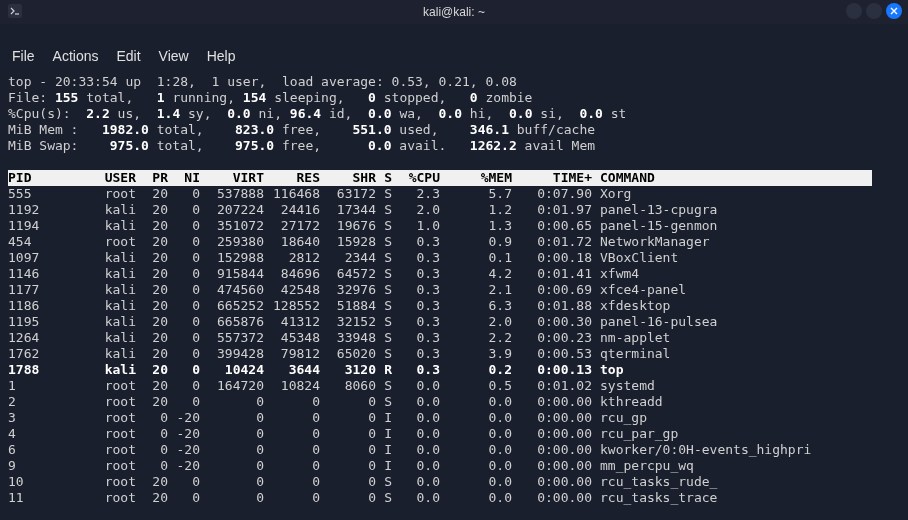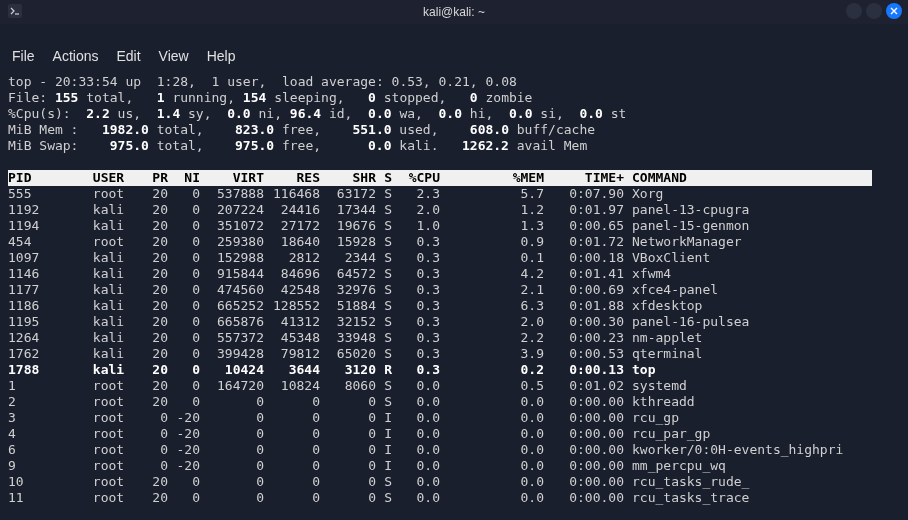--- a/index.html
+++ b/index.html
@@ -71,29 +71,29 @@
 .hdr-row {
   background: #f0f0f0;
   color: #000;
   font-weight: bold;
   display: inline-block;
   width: 864px;
 }
 .proc-row { display: block; }
 .proc-row.bold-row { font-weight: bold; color: #fff; }
 .c-pid { display:inline-block; width: 56px; text-align: left; }
-.c-user { display:inline-block; width: 72px; text-align: center; padding-left: 17px; }
+.c-user { display:inline-block; width: 72px; text-align: right; padding-left: 17px; }
 .c-pr { display:inline-block; width: 32px; text-align: right; }
 .c-ni { display:inline-block; width: 32px; text-align: right; }
 .c-virt { display:inline-block; width: 64px; text-align: right; }
 .c-res { display:inline-block; width: 56px; text-align: right; }
 .c-shr { display:inline-block; width: 56px; text-align: right; }
 .c-s { display:inline-block; width: 16px; text-align: right; }
 .c-cpu { display:inline-block; width: 48px; text-align: right; }
-.c-mem { display:inline-block; width: 72px; text-align: right; margin-left: 32px; }
+.c-mem { display:inline-block; width: 72px; text-align: right; }
 .c-time { display:inline-block; width: 80px; text-align: right; padding-left: 16px; }
 .c-cmd { display:inline-block; padding-left: 8px; text-align: left; }
 </style>
 </head>
 <body>
 
 <div class="titlebar">
   <span class="term-icon">
     <svg width="14" height="14" viewBox="0 0 14 14">
         <rect x="0" y="0" width="14" height="14" rx="2" fill="#2a3040"></rect>
@@ -118,18 +118,18 @@
   <span>Actions</span>
   <span>Edit</span>
   <span>View</span>
   <span>Help</span>
 </div>
 
 <div class="term">
 <span><span>top - </span><span>20:33:54</span><span> up  </span><span>1:28</span><span>,  </span><span>1 user</span><span>,  load average: </span><span>0.53, 0.21, 0.08</span></span>
 <span><span>File: </span><span class="bold">155</span><span> total,   </span><span class="bold">1</span><span> running, </span><span class="bold">154</span><span> sleeping,   </span><span class="bold">0</span><span> stopped,   </span><span class="bold">0</span><span> zombie</span></span>
 <span><span>%Cpu(s):  </span><span class="bold">2.2</span><span> us,  </span><span class="bold">1.4</span><span> sy,  </span><span class="bold">0.0</span><span> ni, </span><span class="bold">96.4</span><span> id,  </span><span class="bold">0.0</span><span> wa,  </span><span class="bold">0.0</span><span> hi,  </span><span class="bold">0.0</span><span> si,  </span><span class="bold">0.0</span><span> st</span></span>
-<span><span>MiB Mem :   </span><span class="bold">1982.0</span><span> total,    </span><span class="bold">823.0</span><span> free,    </span><span class="bold">551.0</span><span> used,    </span><span class="bold">608.0</span><span> buff/cache</span></span>
-<span><span>MiB Swap:    </span><span class="bold">975.0</span><span> total,    </span><span class="bold">975.0</span><span> free,      </span><span class="bold">0.0</span><span> kali.   </span><span class="bold">1262.2</span><span> avail Mem</span></span>
+<span><span>MiB Mem :   </span><span class="bold">1982.0</span><span> total,    </span><span class="bold">823.0</span><span> free,    </span><span class="bold">551.0</span><span> used,    </span><span class="bold">346.1</span><span> buff/cache</span></span>
+<span><span>MiB Swap:    </span><span class="bold">975.0</span><span> total,    </span><span class="bold">975.0</span><span> free,      </span><span class="bold">0.0</span><span> avail.   </span><span class="bold">1262.2</span><span> avail Mem</span></span>
 
 <span class="hdr-row"><span class="c-pid">PID</span><span class="c-user">USER</span><span class="c-pr">PR</span><span class="c-ni">NI</span><span class="c-virt">VIRT</span><span class="c-res">RES</span><span class="c-shr">SHR</span><span class="c-s">S</span><span class="c-cpu">%CPU</span><span class="c-mem">%MEM</span><span class="c-time">TIME+</span><span class="c-cmd">COMMAND</span></span>
 <div id="proc-list"><span class="proc-row"><span class="c-pid">555</span><span class="c-user">root</span><span class="c-pr">20</span><span class="c-ni">0</span><span class="c-virt">537888</span><span class="c-res">116468</span><span class="c-shr">63172</span><span class="c-s">S</span><span class="c-cpu">2.3</span><span class="c-mem">5.7</span><span class="c-time">0:07.90</span><span class="c-cmd">Xorg</span></span><span class="proc-row"><span class="c-pid">1192</span><span class="c-user">kali</span><span class="c-pr">20</span><span class="c-ni">0</span><span class="c-virt">207224</span><span class="c-res">24416</span><span class="c-shr">17344</span><span class="c-s">S</span><span class="c-cpu">2.0</span><span class="c-mem">1.2</span><span class="c-time">0:01.97</span><span class="c-cmd">panel-13-cpugra</span></span><span class="proc-row"><span class="c-pid">1194</span><span class="c-user">kali</span><span class="c-pr">20</span><span class="c-ni">0</span><span class="c-virt">351072</span><span class="c-res">27172</span><span class="c-shr">19676</span><span class="c-s">S</span><span class="c-cpu">1.0</span><span class="c-mem">1.3</span><span class="c-time">0:00.65</span><span class="c-cmd">panel-15-genmon</span></span><span class="proc-row"><span class="c-pid">454</span><span class="c-user">root</span><span class="c-pr">20</span><span class="c-ni">0</span><span class="c-virt">259380</span><span class="c-res">18640</span><span class="c-shr">15928</span><span class="c-s">S</span><span class="c-cpu">0.3</span><span class="c-mem">0.9</span><span class="c-time">0:01.72</span><span class="c-cmd">NetworkManager</span></span><span class="proc-row"><span class="c-pid">1097</span><span class="c-user">kali</span><span class="c-pr">20</span><span class="c-ni">0</span><span class="c-virt">152988</span><span class="c-res">2812</span><span class="c-shr">2344</span><span class="c-s">S</span><span class="c-cpu">0.3</span><span class="c-mem">0.1</span><span class="c-time">0:00.18</span><span class="c-cmd">VBoxClient</span></span><span class="proc-row"><span class="c-pid">1146</span><span class="c-user">kali</span><span class="c-pr">20</span><span class="c-ni">0</span><span class="c-virt">915844</span><span class="c-res">84696</span><span class="c-shr">64572</span><span class="c-s">S</span><span class="c-cpu">0.3</span><span class="c-mem">4.2</span><span class="c-time">0:01.41</span><span class="c-cmd">xfwm4</span></span><span class="proc-row"><span class="c-pid">1177</span><span class="c-user">kali</span><span class="c-pr">20</span><span class="c-ni">0</span><span class="c-virt">474560</span><span class="c-res">42548</span><span class="c-shr">32976</span><span class="c-s">S</span><span class="c-cpu">0.3</span><span class="c-mem">2.1</span><span class="c-time">0:00.69</span><span class="c-cmd">xfce4-panel</span></span><span class="proc-row"><span class="c-pid">1186</span><span class="c-user">kali</span><span class="c-pr">20</span><span class="c-ni">0</span><span class="c-virt">665252</span><span class="c-res">128552</span><span class="c-shr">51884</span><span class="c-s">S</span><span class="c-cpu">0.3</span><span class="c-mem">6.3</span><span class="c-time">0:01.88</span><span class="c-cmd">xfdesktop</span></span><span class="proc-row"><span class="c-pid">1195</span><span class="c-user">kali</span><span class="c-pr">20</span><span class="c-ni">0</span><span class="c-virt">665876</span><span class="c-res">41312</span><span class="c-shr">32152</span><span class="c-s">S</span><span class="c-cpu">0.3</span><span class="c-mem">2.0</span><span class="c-time">0:00.30</span><span class="c-cmd">panel-16-pulsea</span></span><span class="proc-row"><span class="c-pid">1264</span><span class="c-user">kali</span><span class="c-pr">20</span><span class="c-ni">0</span><span class="c-virt">557372</span><span class="c-res">45348</span><span class="c-shr">33948</span><span class="c-s">S</span><span class="c-cpu">0.3</span><span class="c-mem">2.2</span><span class="c-time">0:00.23</span><span class="c-cmd">nm-applet</span></span><span class="proc-row"><span class="c-pid">1762</span><span class="c-user">kali</span><span class="c-pr">20</span><span class="c-ni">0</span><span class="c-virt">399428</span><span class="c-res">79812</span><span class="c-shr">65020</span><span class="c-s">S</span><span class="c-cpu">0.3</span><span class="c-mem">3.9</span><span class="c-time">0:00.53</span><span class="c-cmd">qterminal</span></span><span class="proc-row bold-row"><span class="c-pid">1788</span><span class="c-user">kali</span><span class="c-pr">20</span><span class="c-ni">0</span><span class="c-virt">10424</span><span class="c-res">3644</span><span class="c-shr">3120</span><span class="c-s">R</span><span class="c-cpu">0.3</span><span class="c-mem">0.2</span><span class="c-time">0:00.13</span><span class="c-cmd">top</span></span><span class="proc-row"><span class="c-pid">1</span><span class="c-user">root</span><span class="c-pr">20</span><span class="c-ni">0</span><span class="c-virt">164720</span><span class="c-res">10824</span><span class="c-shr">8060</span><span class="c-s">S</span><span class="c-cpu">0.0</span><span class="c-mem">0.5</span><span class="c-time">0:01.02</span><span class="c-cmd">systemd</span></span><span class="proc-row"><span class="c-pid">2</span><span class="c-user">root</span><span class="c-pr">20</span><span class="c-ni">0</span><span class="c-virt">0</span><span class="c-res">0</span><span class="c-shr">0</span><span class="c-s">S</span><span class="c-cpu">0.0</span><span class="c-mem">0.0</span><span class="c-time">0:00.00</span><span class="c-cmd">kthreadd</span></span><span class="proc-row"><span class="c-pid">3</span><span class="c-user">root</span><span class="c-pr">0</span><span class="c-ni">-20</span><span class="c-virt">0</span><span class="c-res">0</span><span class="c-shr">0</span><span class="c-s">I</span><span class="c-cpu">0.0</span><span class="c-mem">0.0</span><span class="c-time">0:00.00</span><span class="c-cmd">rcu_gp</span></span><span class="proc-row"><span class="c-pid">4</span><span class="c-user">root</span><span class="c-pr">0</span><span class="c-ni">-20</span><span class="c-virt">0</span><span class="c-res">0</span><span class="c-shr">0</span><span class="c-s">I</span><span class="c-cpu">0.0</span><span class="c-mem">0.0</span><span class="c-time">0:00.00</span><span class="c-cmd">rcu_par_gp</span></span><span class="proc-row"><span class="c-pid">6</span><span class="c-user">root</span><span class="c-pr">0</span><span class="c-ni">-20</span><span class="c-virt">0</span><span class="c-res">0</span><span class="c-shr">0</span><span class="c-s">I</span><span class="c-cpu">0.0</span><span class="c-mem">0.0</span><span class="c-time">0:00.00</span><span class="c-cmd">kworker/0:0H-events_highpri</span></span><span class="proc-row"><span class="c-pid">9</span><span class="c-user">root</span><span class="c-pr">0</span><span class="c-ni">-20</span><span class="c-virt">0</span><span class="c-res">0</span><span class="c-shr">0</span><span class="c-s">I</span><span class="c-cpu">0.0</span><span class="c-mem">0.0</span><span class="c-time">0:00.00</span><span class="c-cmd">mm_percpu_wq</span></span><span class="proc-row"><span class="c-pid">10</span><span class="c-user">root</span><span class="c-pr">20</span><span class="c-ni">0</span><span class="c-virt">0</span><span class="c-res">0</span><span class="c-shr">0</span><span class="c-s">S</span><span class="c-cpu">0.0</span><span class="c-mem">0.0</span><span class="c-time">0:00.00</span><span class="c-cmd">rcu_tasks_rude_</span></span><span class="proc-row"><span class="c-pid">11</span><span class="c-user">root</span><span class="c-pr">20</span><span class="c-ni">0</span><span class="c-virt">0</span><span class="c-res">0</span><span class="c-shr">0</span><span class="c-s">S</span><span class="c-cpu">0.0</span><span class="c-mem">0.0</span><span class="c-time">0:00.00</span><span class="c-cmd">rcu_tasks_trace</span></span></div>
 </div>
 
 </body></html>

